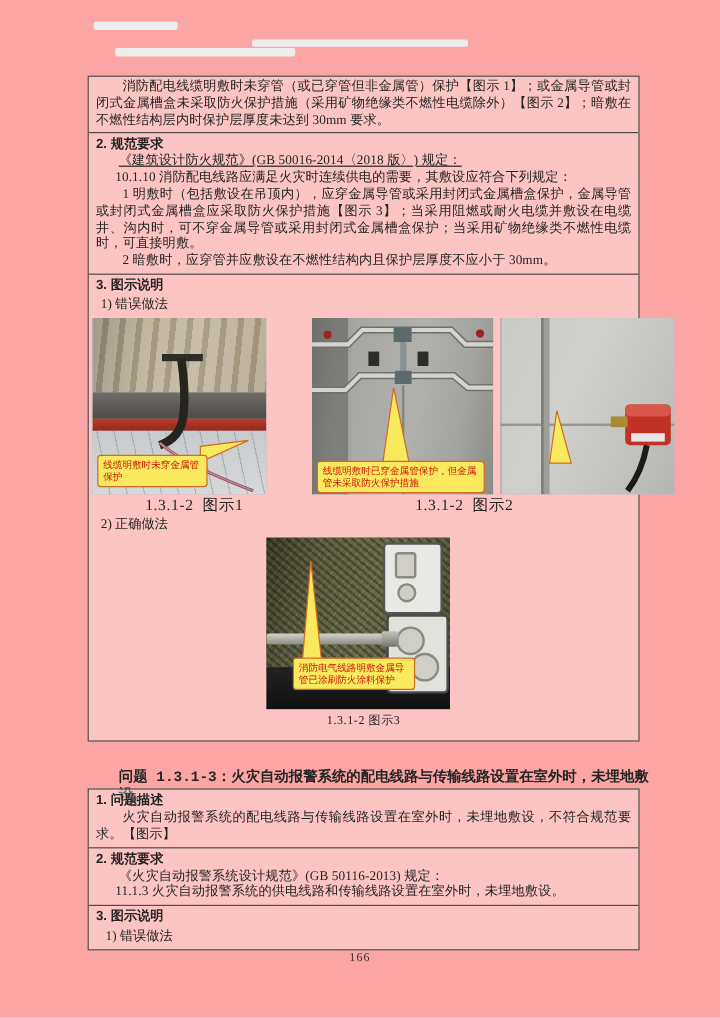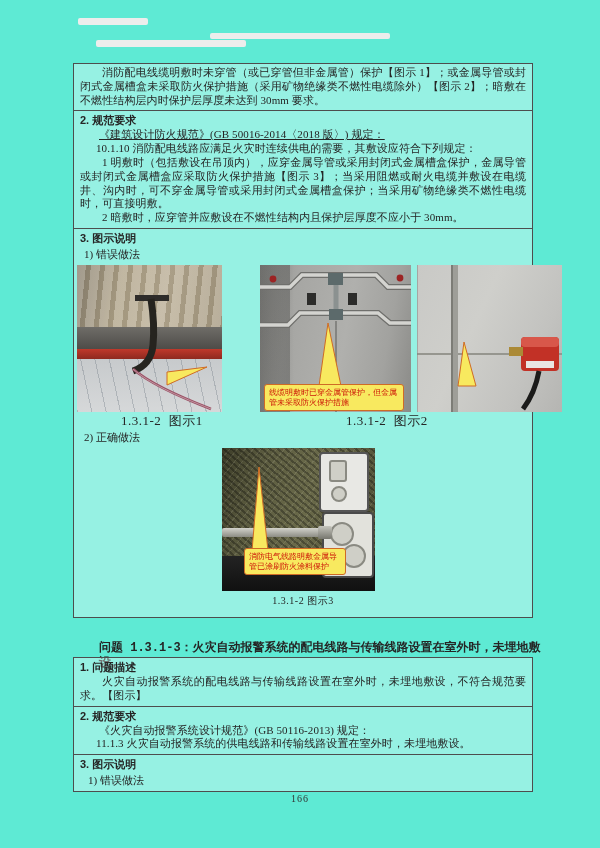--- a/index.html
+++ b/index.html
@@ -1,19 +1,19 @@
 <!DOCTYPE html>
 <html><head>
 <meta charset="utf-8">
 <style>
   html,body{margin:0;padding:0;}
   body{background:#ffffff;}
   .page{
     position:relative; width:600px; height:848px; overflow:hidden;
-    background:#5eead4;
+    background:#fca5a5;
     font-family:"Liberation Serif","DejaVu Serif",serif;
     color:#252525;
   }
   
   .ghost{position:absolute; background:#ededec; border-radius:2px;}
 
   .doc-table{
     position:absolute; left:73px; width:460px;
     border:1px solid #4d4d4d; box-sizing:border-box;
     background:rgba(255,255,255,.35);
@@ -135,20 +135,21 @@
           <div class="layer p1-deck"></div>
           <svg width="145" height="147" style="position:absolute;left:0;top:0;z-index:1;">
             <rect x="58" y="30" width="34" height="6" fill="#2e2c2a"></rect>
             <path d="M74,34 q4,26 2,46 q-2,20 -20,26" fill="none" stroke="#26241f" stroke-width="7"></path>
             <path d="M56,104 C72,118 98,130 134,144" fill="none" stroke="#9c4f64" stroke-width="2.6"></path>
             <path d="M56,104 C72,118 98,130 134,144" fill="none" stroke="#d4c4c8" stroke-width="1" opacity=".6"></path>
           </svg>
           <svg class="tail" width="44" height="22" style="left:88px; top:101px;">
             <polygon points="2,6 2,19 42,1" fill="#f8e95f" stroke="#cf6b25" stroke-width="1"></polygon>
           </svg>
+          <div class="callout" style="left:4px; top:114px; width:82px;">线缆明敷时未穿金属管保护</div>
         </div>
 
         <div class="photo" style="width:151px;margin-left:32px;">
           <div class="layer p2-bg"></div>
           <div class="layer p2-shadowL"></div>
           <div class="layer p2-shadowR"></div>
           <svg width="151" height="147" style="position:absolute;left:0;top:0;z-index:1;">
             <path d="M0,22 L30,22 L42,10 L116,10 L128,22 L151,22" fill="none" stroke="#6f6f6c" stroke-width="6"></path>
             <path d="M0,22 L30,22 L42,10 L116,10 L128,22 L151,22" fill="none" stroke="#d4d4d0" stroke-width="3.4"></path>
             <path d="M0,60 L28,60 L40,48 L118,48 L130,58 L151,58" fill="none" stroke="#6f6f6c" stroke-width="6"></path>

